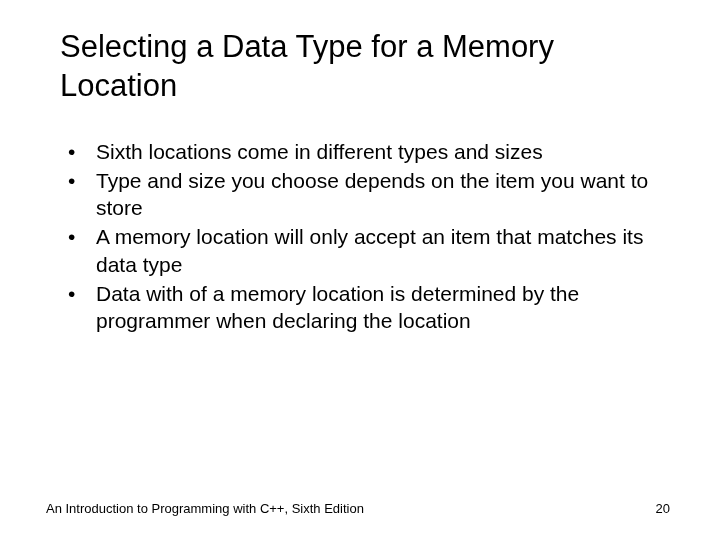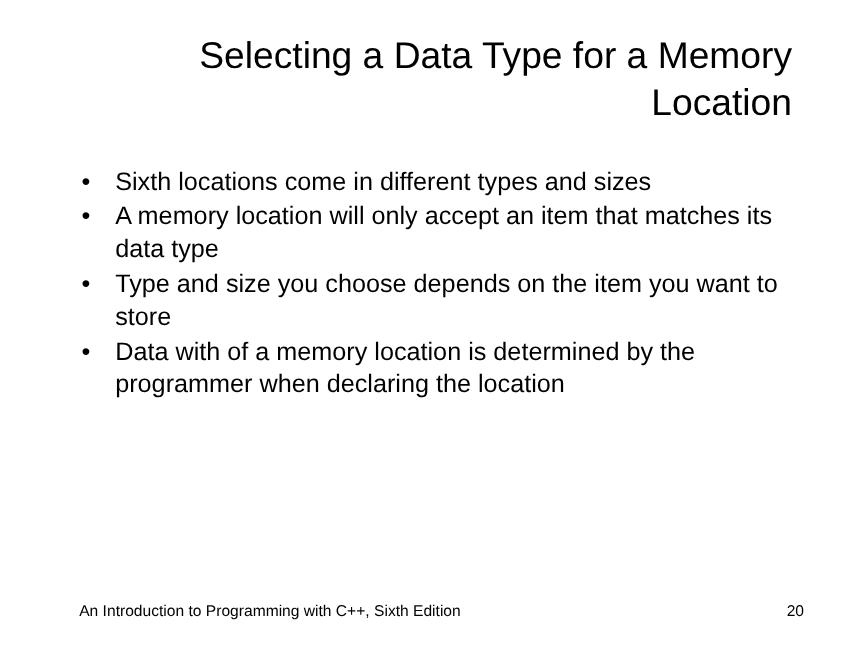--- a/index.html
+++ b/index.html
@@ -12,21 +12,21 @@
       height: 540px;
       background: #ffffff;
       font-family: Arial, Helvetica, sans-serif;
       color: #000000;
       position: relative;
       padding: 28px 50px 0 50px;
     }
     .title {
       font-size: 31px;
       font-weight: normal;
-      text-align: right;
+      text-align: left;
       line-height: 1.25;
       margin-bottom: 32px;
       padding: 0 10px;
     }
     .bullets {
       list-style: none;
       padding-left: 18px;
     }
     .bullets li {
       font-size: 21px;
@@ -38,35 +38,35 @@
     .bullets li::before {
       content: "•";
       position: absolute;
       left: 0;
       top: 0;
       font-size: 21px;
     }
     .footer {
       position: absolute;
       bottom: 24px;
-      left: 66px;
+      left: 46px;
       right: 50px;
       display: flex;
       justify-content: space-between;
       font-size: 13px;
     }
   </style>
 </head>
 <body>
 
 <h1 class="title">Selecting a Data Type for a Memory Location</h1>
 
 <ul class="bullets">
   <li>Sixth locations come in different types and sizes</li>
+  <li>Type and size you choose depends on the item you want to store</li>
   <li>A memory location will only accept an item that matches its data type</li>
-  <li>Type and size you choose depends on the item you want to store</li>
   <li>Data with of a memory location is determined by the programmer when declaring the location</li>
 </ul>
 
 <div class="footer">
   <span>An Introduction to Programming with C++, Sixth Edition</span>
   <span>20</span>
 </div>
 
 </body></html>

